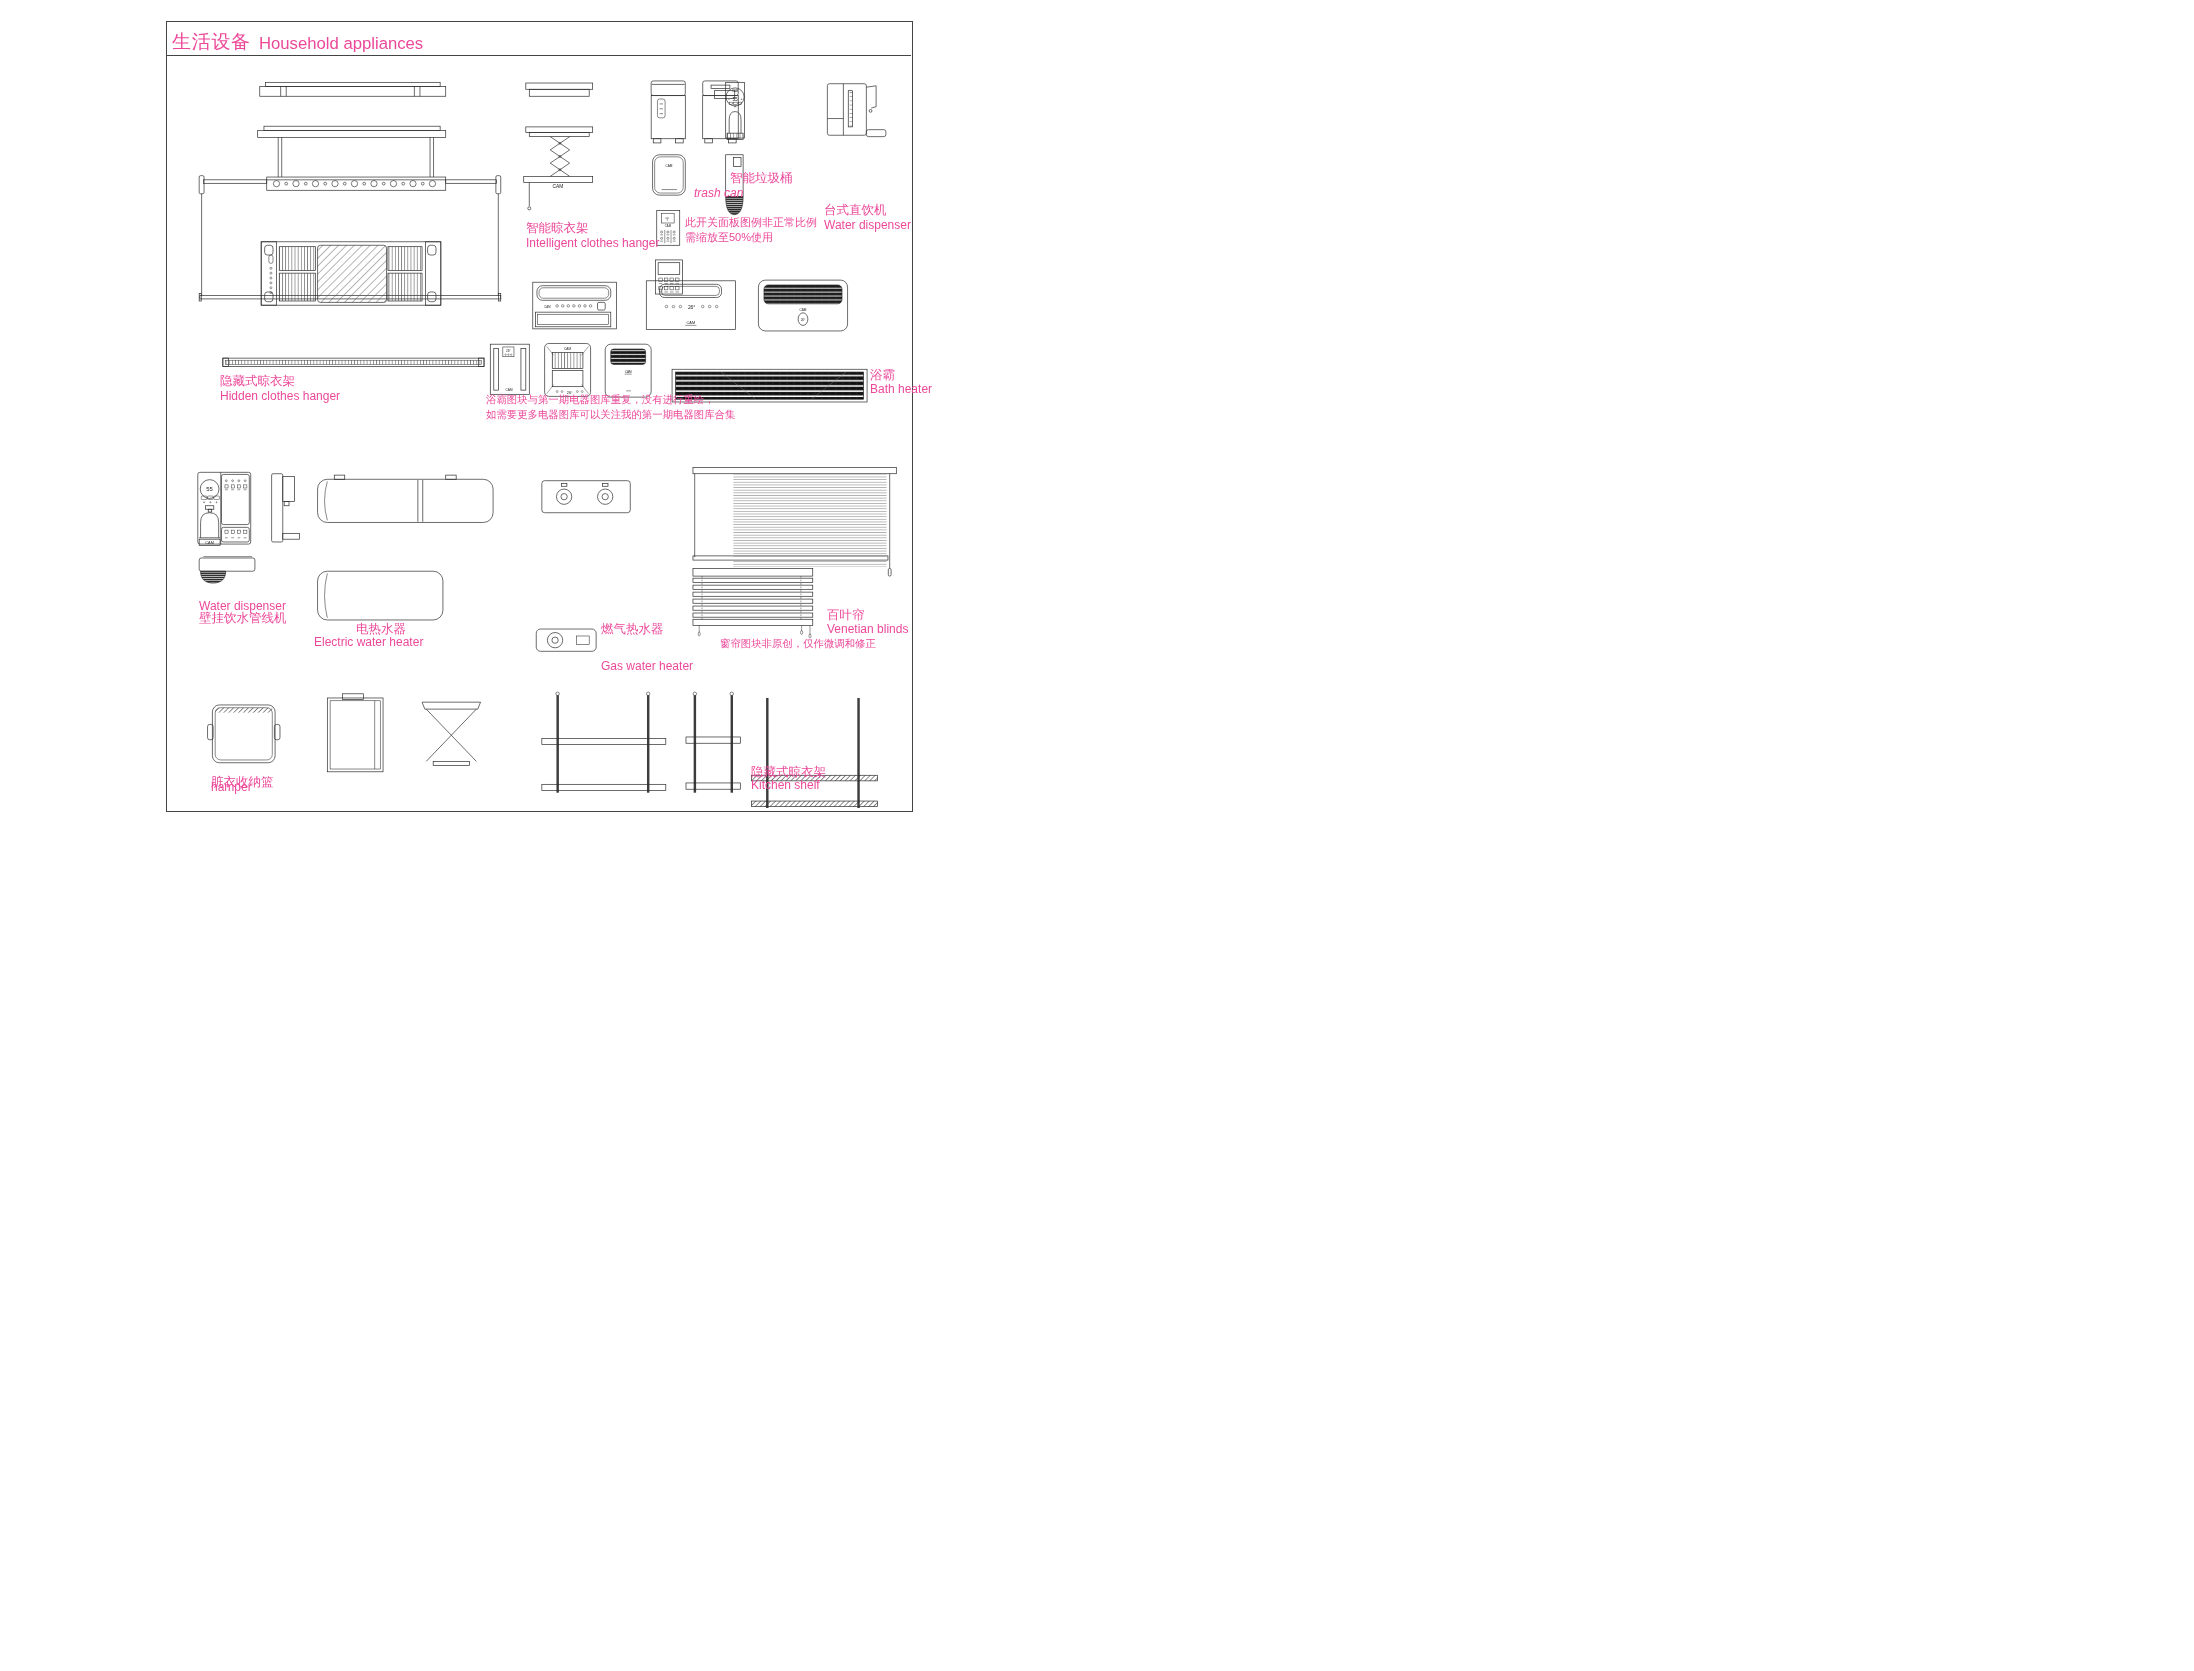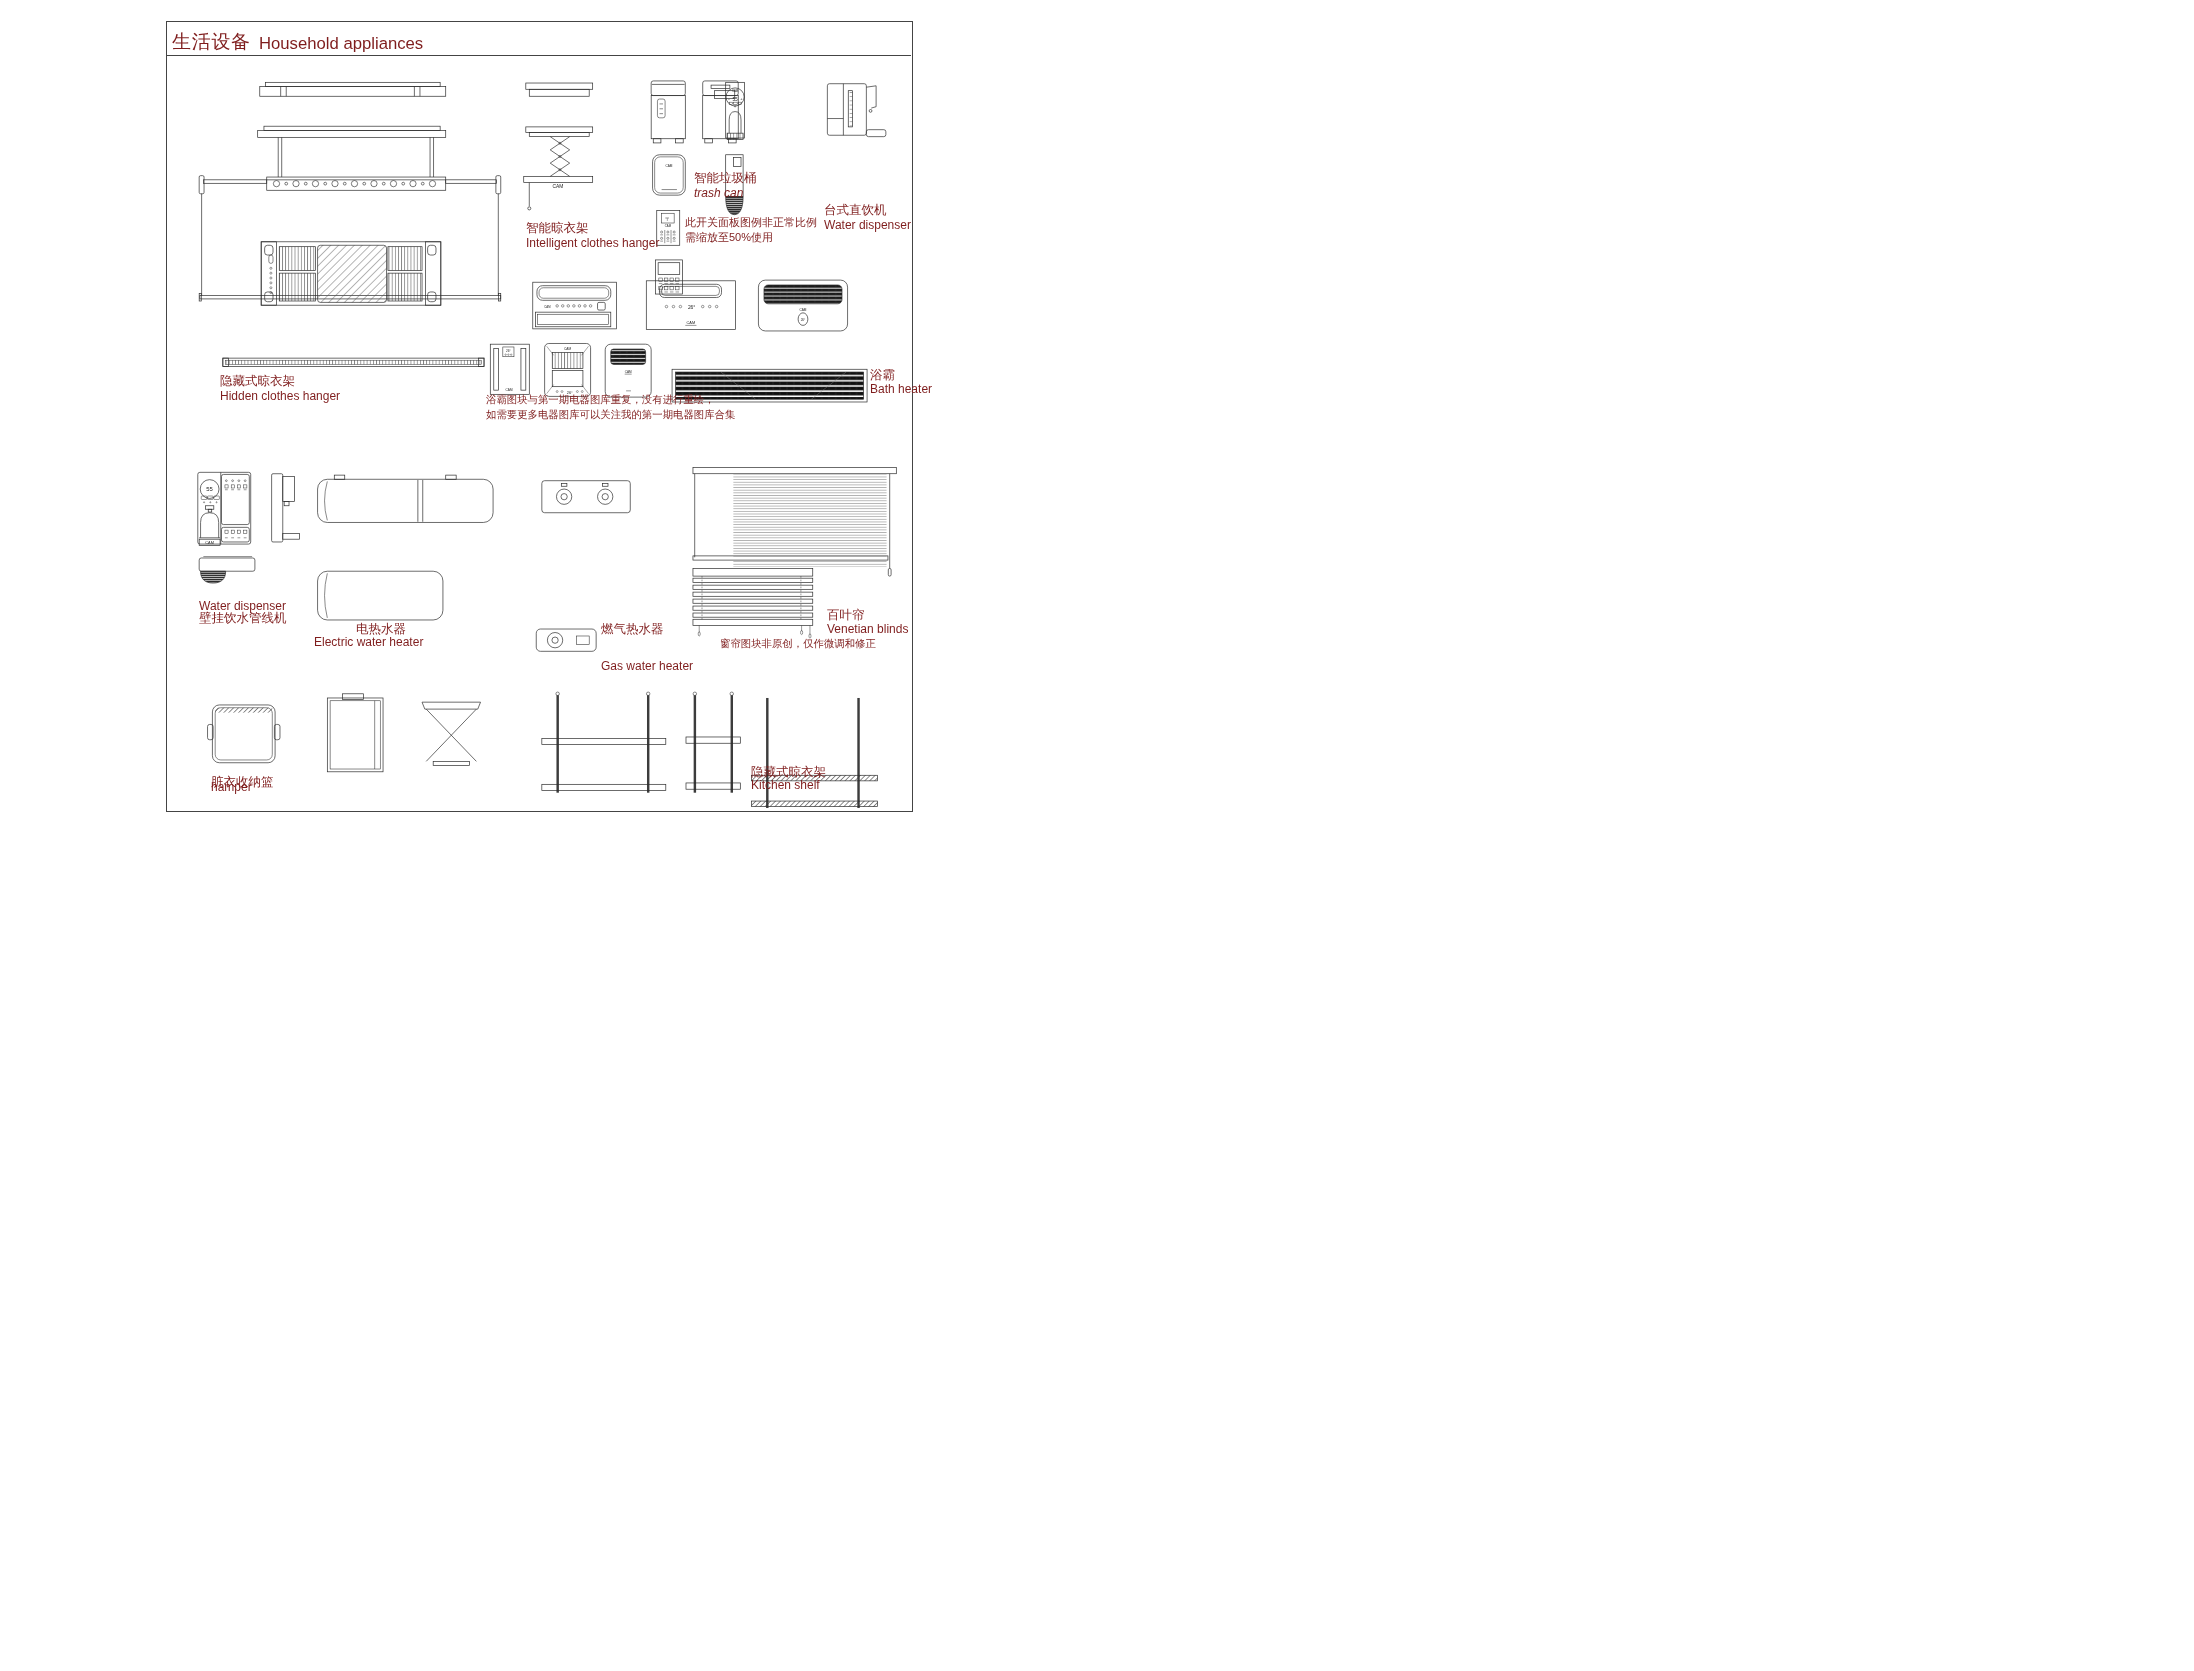--- a/index.html
+++ b/index.html
@@ -1,19 +1,19 @@
 <!DOCTYPE html>
 <html style="font-size:11px"><head>
 <meta charset="utf-8">
 <style>
   html,body{margin:0;padding:0;background:#fff;}
   #stage{position:relative;width:1076px;height:820px;background:#fff;overflow:hidden;
          font-family:"Liberation Sans",sans-serif;color:#111;}
   .abs{position:absolute;}
-  .t{position:absolute;white-space:nowrap;color:#7f1d1d;line-height:1.15;}
+  .t{position:absolute;white-space:nowrap;color:#ec4899;line-height:1.15;}
   .zh{font-size:12.5px;}
   .en{font-size:12px;}
   .note{font-size:10.4px;}
   .title-zh{font-size:19px;letter-spacing:0.7px;}
   .title-en{font-size:16.7px;}
   svg text{font-family:"Liberation Sans",sans-serif;fill:#222;}
 </style>
 </head>
 <body>
 
@@ -466,21 +466,21 @@
       <rect x="1100" y="1002" width="3.5" height="158" fill="#3c3c3c" stroke="none"></rect>
       <rect x="1231" y="1002" width="3.5" height="158" fill="#3c3c3c" stroke="none"></rect>
       <rect x="1079" y="1113" width="181" height="8" fill="url(#p-hatch)"></rect>
       <rect x="1079" y="1150" width="181" height="8" fill="url(#p-hatch)"></rect>
     </g>
   </svg>
 
   <div class="t zh" style="left:526px;top:221px;">智能晾衣架</div>
   <div class="t en" style="left:526px;top:237px;">Intelligent clothes hanger</div>
 
-  <div class="t zh" style="left:694px;top:171px;text-align:right;">智能垃圾桶</div>
+  <div class="t zh" style="left:730px;top:171px;text-align:right;">智能垃圾桶</div>
   <div class="t en" style="left:694px;top:187px;font-style:italic;">trash can</div>
 
   <div class="t zh" style="left:824px;top:203px;">台式直饮机</div>
   <div class="t en" style="left:824px;top:219px;">Water dispenser</div>
 
   <div class="t note" style="left:685px;top:216px;font-size:11px;">此开关面板图例非正常比例</div>
   <div class="t note" style="left:685px;top:231px;font-size:11px;">需缩放至50%使用</div>
 
   <div class="t zh" style="left:220px;top:374px;">隐藏式晾衣架</div>
   <div class="t en" style="left:220px;top:390px;">Hidden clothes hanger</div>

